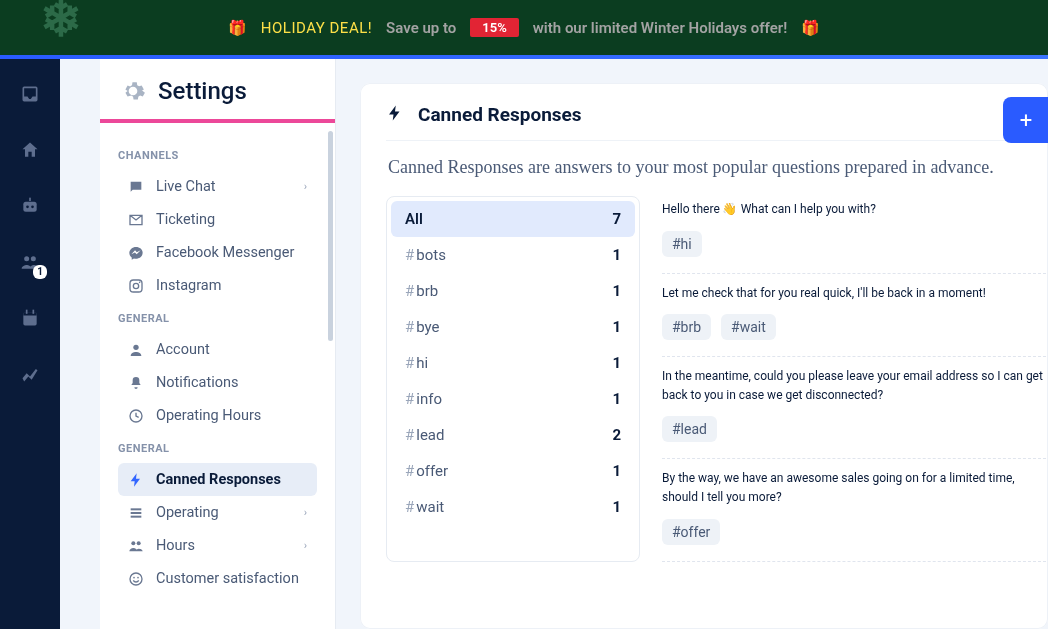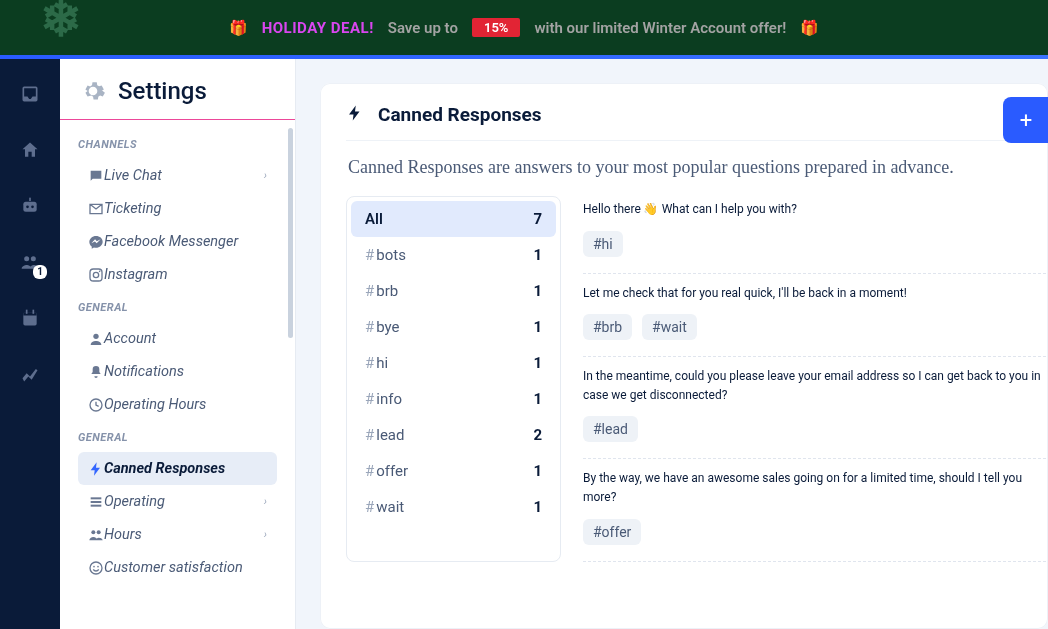--- a/index.html
+++ b/index.html
@@ -1,54 +1,54 @@
 <!DOCTYPE html>
 <html><head>
 <meta charset="utf-8">
 <style>
   * { box-sizing: border-box; margin: 0; padding: 0; }
   body { font-family: -apple-system, BlinkMacSystemFont, "Segoe UI", Roboto, Arial, sans-serif; background:#f1f5fb; color:#0a1b39; overflow:hidden; width:1048px; height:629px;}
   
   .banner { height:55px; background:#0b3d20; display:flex; align-items:center; justify-content:center; gap:14px; color:#fff; font-size:15px; font-weight:600; position:relative; }
   .banner .snow { position:absolute; left:40px; top:-10px; color:#2c6a48; font-size:50px; }
-  .banner .deal { color:#d946ef; letter-spacing:0.5px; font-weight:700; }
+  .banner .deal { color:#fde047; letter-spacing:0.5px; font-weight:400; }
   .banner .pill { background:#e22434; border-radius:2px; padding:2px 12px; font-size:13px; display:inline-block; }
   .banner .seg { color:#a3a3a3; }
   .thin-line { height:4px; background: linear-gradient(90deg,#2a5bff, #3a73ff); }
   
   .app { display:flex; height:calc(629px - 59px); }
   .rail { width:60px; background:#0a1b39; display:flex; flex-direction:column; align-items:center; padding-top:24px; gap:34px; }
   .rail .r-icon { width:22px; height:22px; display:flex; align-items:center; justify-content:center; color:#5e6e8e; cursor:pointer; position:relative;}
   .rail svg { width:20px; height:20px; fill:#5e6e8e; }
   .rail .badge { position:absolute; bottom:-6px; right:-6px; background:#fff; color:#0a1b39; font-size:10px; font-weight:700; border-radius:6px; padding:0 4px; line-height:14px;}
-  .panel { width:236px; background:#fff; border-right:1px solid #e6ebf2; display:flex; flex-direction:column;}
+  .panel { width:236px; background:#fff; border-right:1px solid #e6ebf2; display:flex; flex-direction:column;margin-left:40px;}
   .panel-head { display:flex; align-items:center; gap:12px; padding:18px 20px 14px 20px; }
   .panel-head .title { font-size:24px; font-weight:500; color:#0a1b39;}
   .gear { width:26px; height:26px; color:#a9b4c4;}
-  .panel-scroll { overflow-y:auto; border-top:1px solid #ec4899; padding-top:8px; position:relative;font-style:italic;}
+  .panel-scroll { overflow-y:auto; border-top:4px solid #ec4899; padding-top:16px; position:relative;}
   .panel .vscroll { position:absolute; right:2px; top:8px; width:5px; height:210px; background:#c9d2de; border-radius:4px;}
   .side-section { padding: 10px 18px 0 18px;}
   .side-section h4 { font-size:11px; letter-spacing:0.5px; color:#8592aa; font-weight:700; margin-bottom:8px;}
-  .side-item { display:flex; align-items:center; padding:8px 10px; font-size:14.5px; color:#4a5a76; border-radius:6px; cursor:pointer;}
+  .side-item { display:flex; align-items:center; gap:12px; padding:8px 10px; font-size:14.5px; color:#4a5a76; border-radius:6px; cursor:pointer;}
   .side-item .ic { width:16px; height:16px; flex:0 0 16px; display:flex; align-items:center; justify-content:center;}
   .side-item .ic svg { width:16px; height:16px; fill:#6a7892;}
   .side-item.active { background:#e7edf7; color:#0a1b39; font-weight:700;}
   .side-item.active .ic svg { fill:#3366ff;}
   .side-item .chev { margin-left:auto; font-size:11px; color:#9aa6ba;}
   
   .main { flex:1; padding:24px 0 0 24px; overflow:hidden; position:relative;}
   .card { background:#fff; border-radius:10px; height:100%; padding:20px 0 0 26px; box-shadow: 0 0 0 1px #edf1f7 inset;}
   .card-head { display:flex; align-items:center; gap:14px; padding-bottom:14px; border-bottom:1px solid #eef2f7; margin-right:0; position:relative;}
   .card-head h2 { font-size:19px; font-weight:700; color:#0a1b39;}
   .bolt svg{ width:18px; height:18px; fill:#0a1b39;}
   .add-btn { position:absolute; right:-1px; top:-6px; width:46px; height:46px; background:#2a5bff; border-radius:8px 0 0 8px; display:flex; align-items:center; justify-content:center; color:#fff; font-size:22px; cursor:pointer;}
   .desc { font-size:18px; color:#4a5a76; padding:16px 0 18px 2px;font-family:Liberation Serif, serif;}
   .content { display:flex; gap:22px; }
   
-  .taglist { width:215px; border:1px solid #e6ebf2; border-radius:8px; padding:4px;}
+  .taglist { width:254px; border:1px solid #e6ebf2; border-radius:8px; padding:4px;}
   .tag-row { display:flex; justify-content:space-between; align-items:center; padding:9px 14px; font-size:15px; color:#4a5a76; border-radius:6px; cursor:pointer;}
   .tag-row .hash { color:#9aa6ba; padding-right:2px;}
   .tag-row.active { background:#e1eafd; color:#0a1b39; font-weight:600;}
   .tag-row .count { font-weight:700; color:#0a1b39;}
   
   .responses { flex:1; padding-right:2px;}
   .resp { padding:10px 0 16px 0; border-bottom:1px dashed #e0e5ee;}
   .resp:first-child{padding-top:4px;}
   .resp p { font-size:12px; color:#0a1b39; line-height:1.55; }
   .chips { display:flex; gap:10px; margin-top:12px;}
@@ -56,21 +56,21 @@
 </style>
 </head>
 <body>
 
 <div class="banner">
   <span class="snow">❄</span>
   <span>🎁</span>
   <span class="deal">HOLIDAY DEAL!</span>
   <span class="seg">Save up to</span>
   <span class="pill">15%</span>
-  <span class="seg">with our limited Winter Account offer!</span>
+  <span class="seg">with our limited Winter Holidays offer!</span>
   <span>🎁</span>
 </div>
 <div class="thin-line"></div>
 
 <div class="app">
 
   <div class="rail">
     <div class="r-icon">
         <svg viewBox="0 0 24 24">
           <path d="M5 3h14a2 2 0 012 2v14a2 2 0 01-2 2H5a2 2 0 01-2-2V5a2 2 0 012-2zm0 2v10h4l2 3h2l2-3h4V5H5z"></path>

